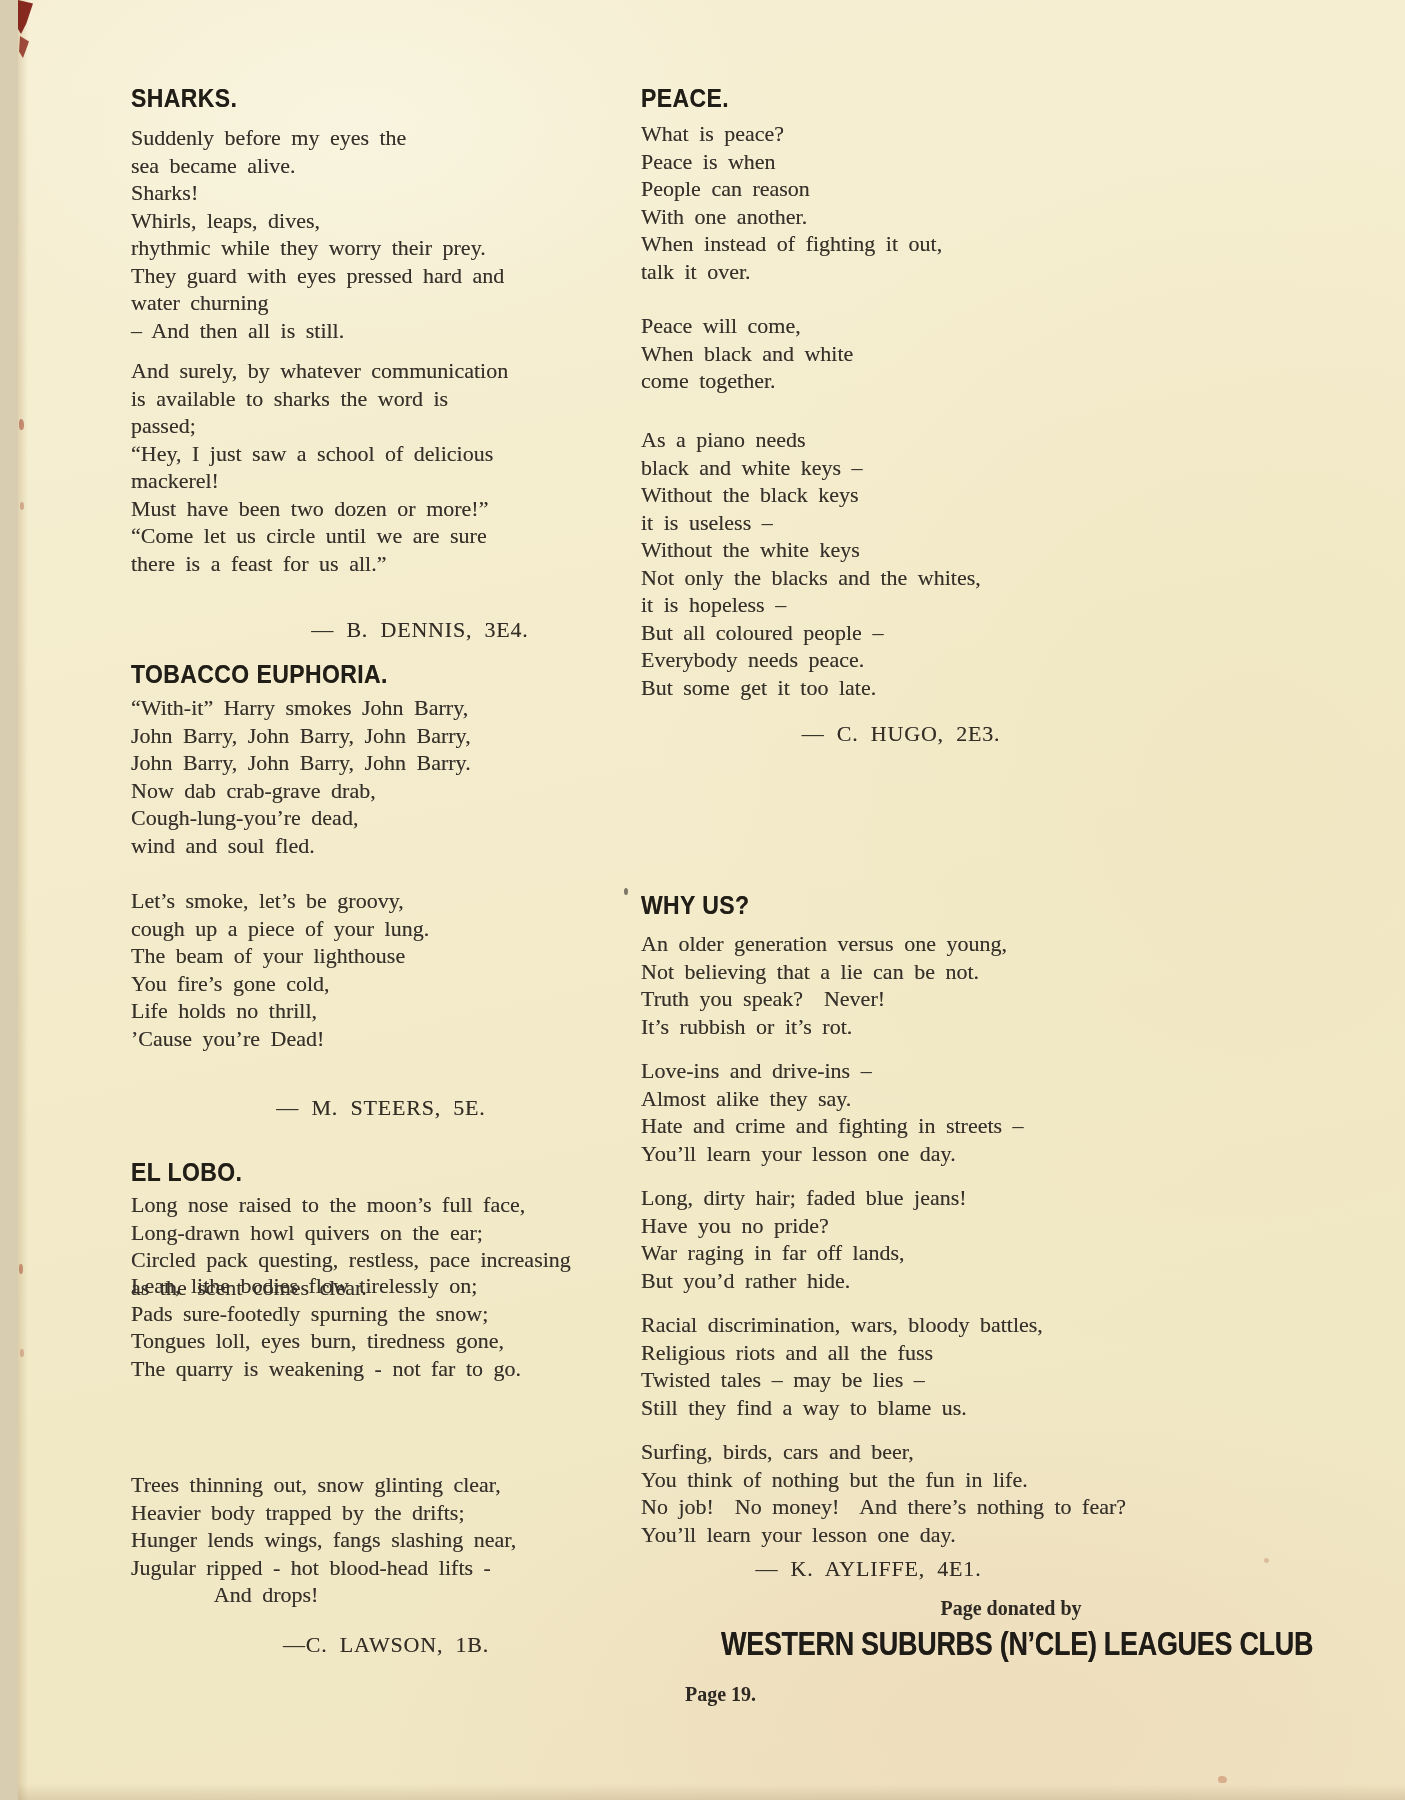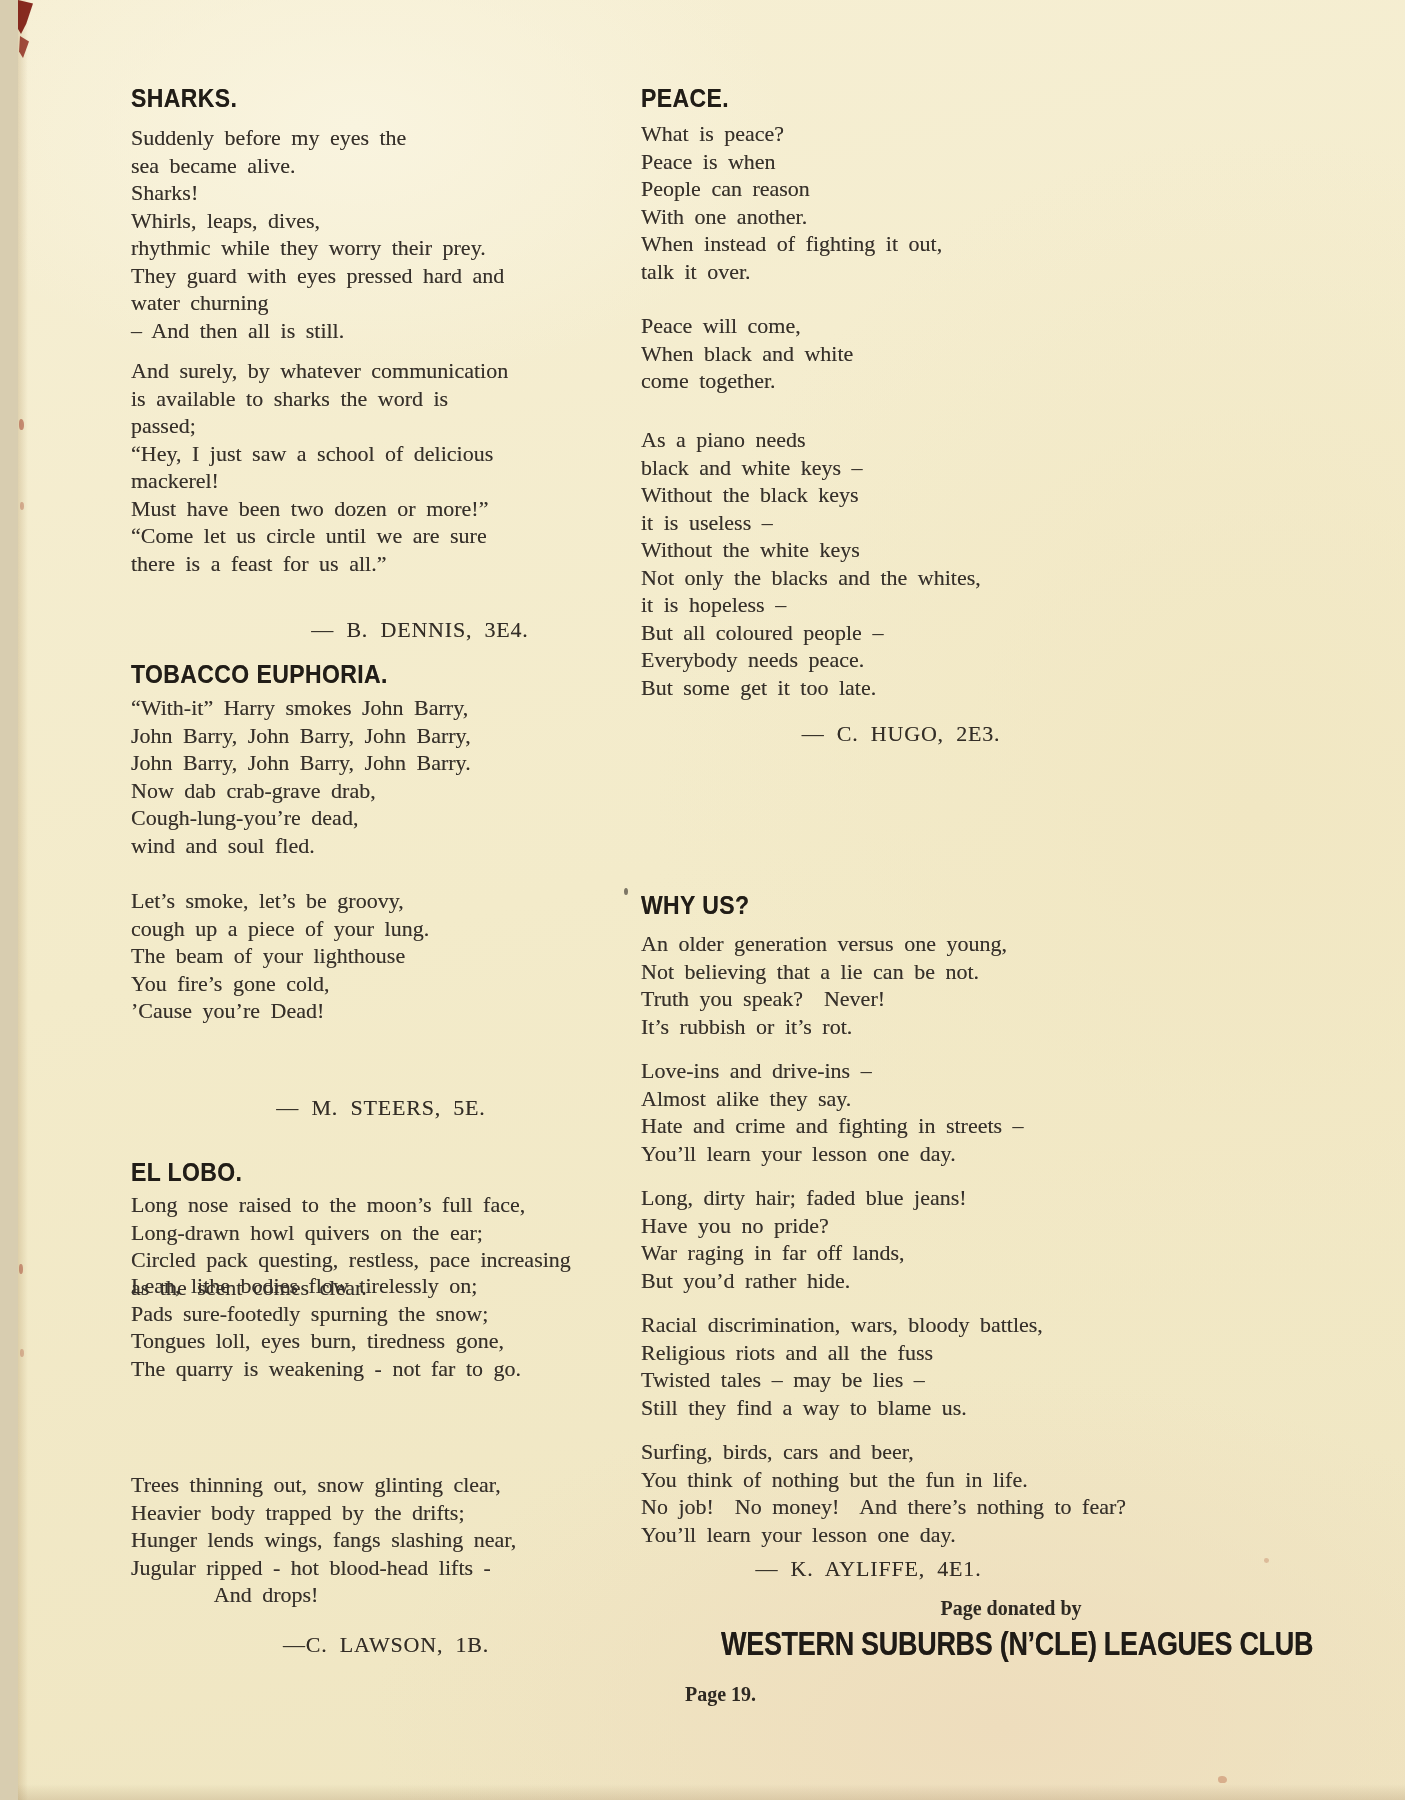--- a/index.html
+++ b/index.html
@@ -131,20 +131,21 @@
         <div class="line">John Barry, John Barry, John Barry.</div>
         <div class="line">Now dab crab-grave drab,</div>
         <div class="line">Cough-lung-you’re dead,</div>
         <div class="line">wind and soul fled.</div>
       </div>
     <div class="stanza cl" style="top:887px">
         <div class="line">Let’s smoke, let’s be groovy,</div>
         <div class="line">cough up a piece of your lung.</div>
         <div class="line">The beam of your lighthouse</div>
         <div class="line">You fire’s gone cold,</div>
+        <div class="line">Life holds no thrill,</div>
         <div class="line">’Cause you’re Dead!</div>
       </div>
     <div class="attribution" style="left:113px;top:1095px;width:500px">— M. STEERS, 5E.</div>
   </section>
 
   <section>
     <h2 class="title cl" style="top:1158px">EL LOBO.</h2>
     <div class="stanza cl" style="top:1191px">
         <div class="line">Long nose raised to the moon’s full face,</div>
         <div class="line">Long-drawn howl quivers on the ear;</div>

